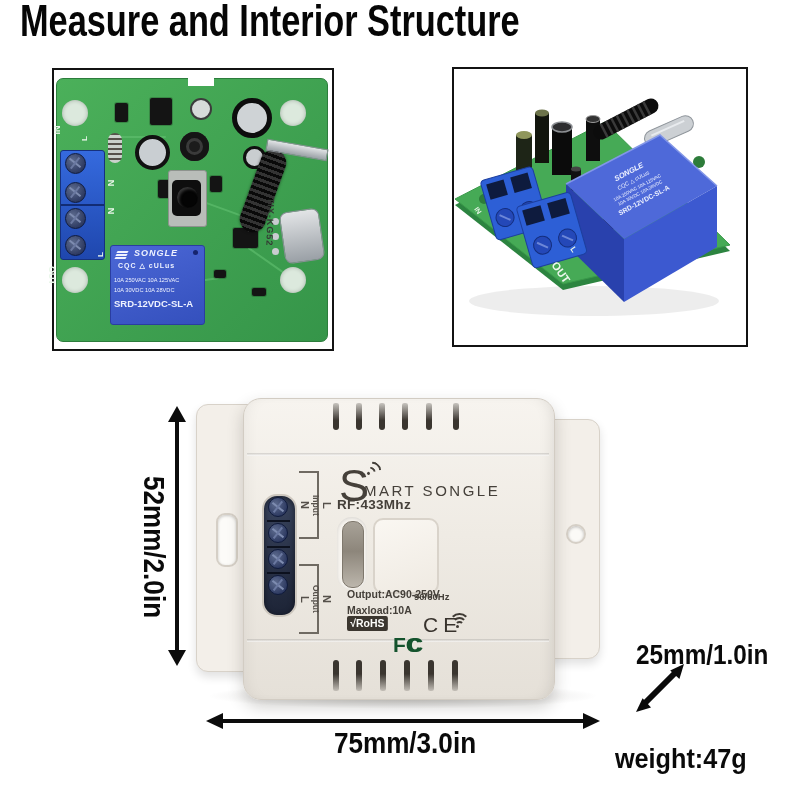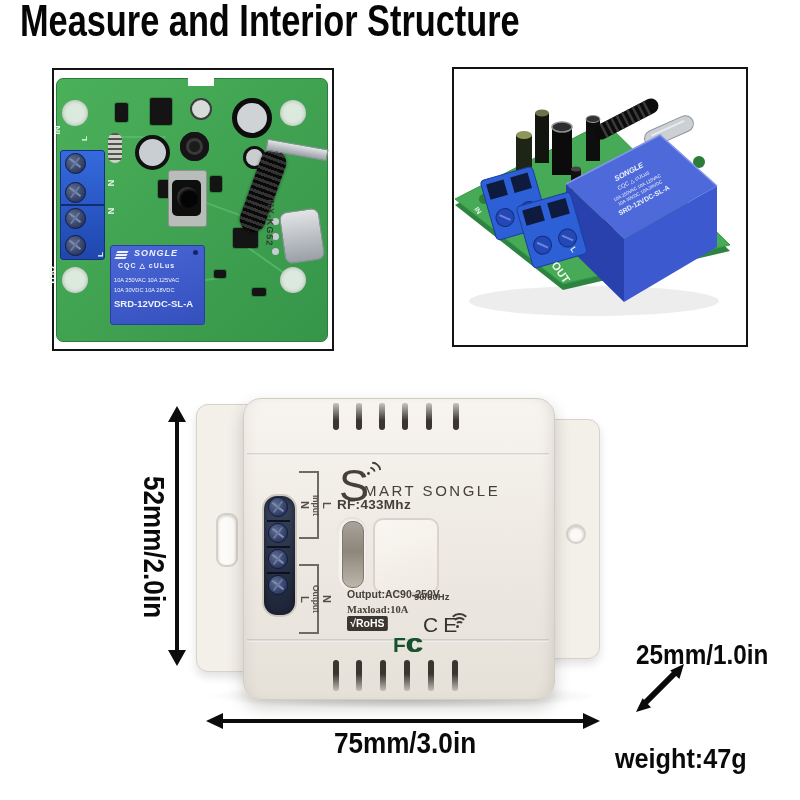--- a/index.html
+++ b/index.html
@@ -293,21 +293,21 @@
   </div>
   <div class="devtxt" style="left:364px;top:482px;font-size:15px;letter-spacing:2.5px;">MART SONGLE</div>
   <div class="devtxt" style="left:337px;top:497px;font-size:13.5px;font-weight:bold;letter-spacing:0.3px;">RF:433Mhz</div>
 
   <div class="pillrec"></div>
   <div class="pill"></div>
   <div class="ledwin"></div>
 
   <div class="devtxt" style="left:347px;top:588px;font-size:10.5px;font-weight:bold;">Output:AC90-250V</div>
   <div class="devtxt" style="left:414px;top:591px;font-size:9.5px;font-weight:bold;">90/60Hz</div>
-  <div class="devtxt" style="left:347px;top:604px;font-size:10.5px;font-weight:bold;font-family:Liberation Serif, serif;">Maxload:10A</div>
+  <div class="devtxt" style="left:347px;top:604px;font-size:10.5px;font-weight:bold;">Maxload:10A</div>
   <div class="badge">√RoHS</div>
   <div class="fcc">
     <span>F</span><span>C</span><span class="c2">C</span>
   </div>
   <div class="devtxt" style="left:423px;top:613px;font-size:21px;letter-spacing:5px;font-weight:500;color:#38332d;">CE</div>
   <div class="abs" style="left:449px;top:613px;width:18px;height:16px;">
     <div class="warc" style="left:6px;top:8px;width:5px;height:5px;border-color:#3f3a34 transparent transparent transparent;"></div>
     <div class="warc" style="left:3px;top:4px;width:11px;height:11px;border-color:#3f3a34 transparent transparent transparent;"></div>
     <div class="warc" style="left:0px;top:0px;width:17px;height:17px;border-color:#3f3a34 transparent transparent transparent;"></div>
     <div class="abs" style="left:7px;top:12px;width:3px;height:3px;border-radius:50%;background:#3f3a34;"></div>

